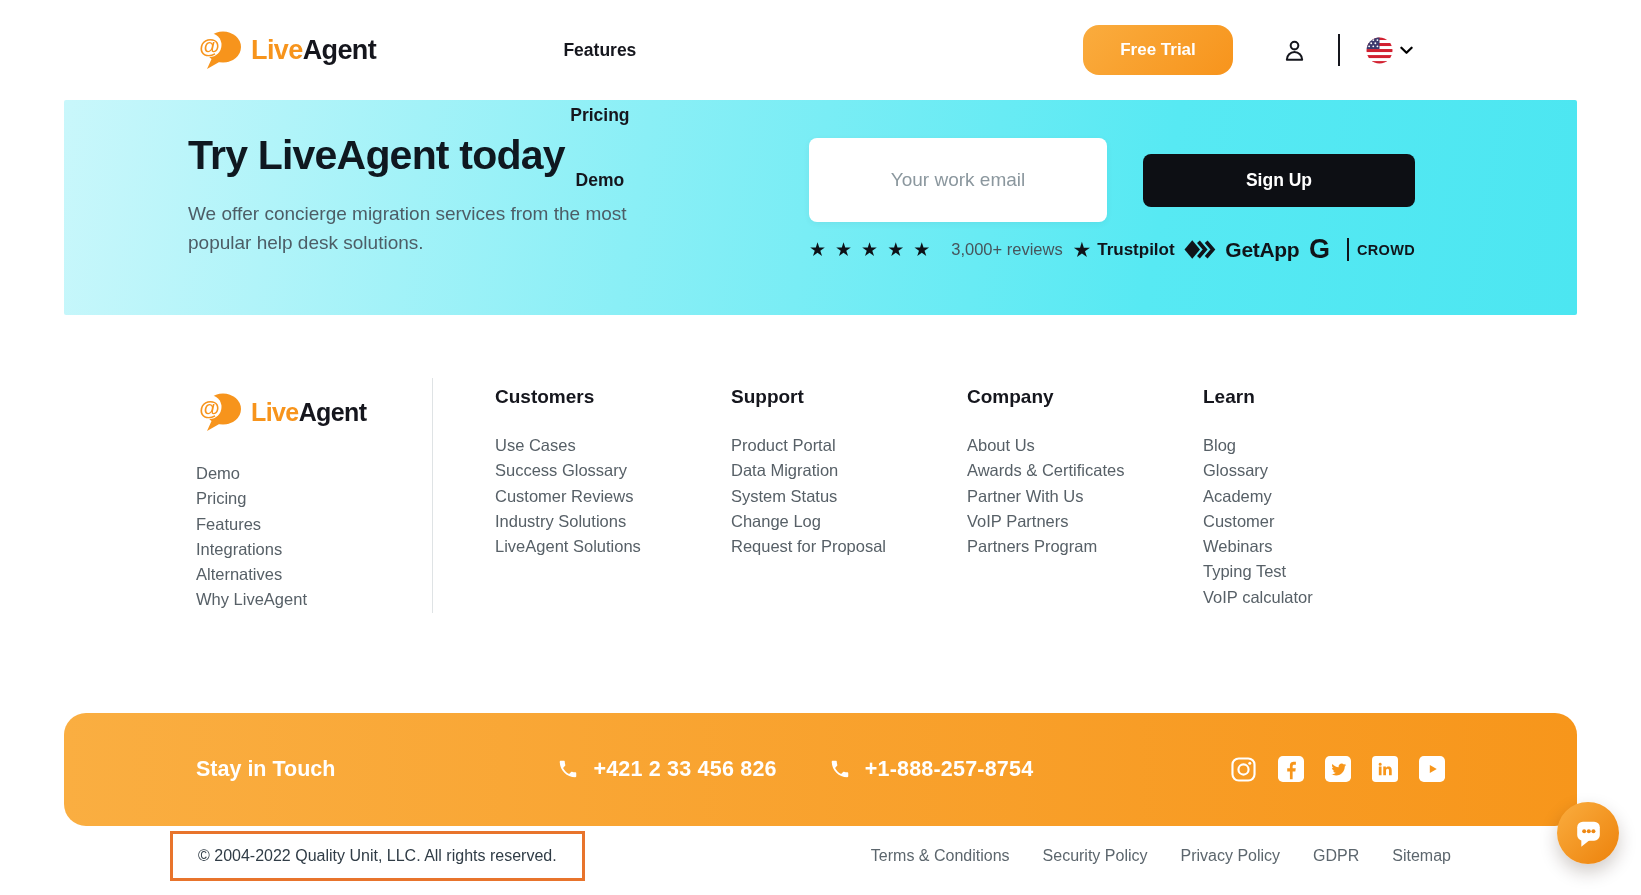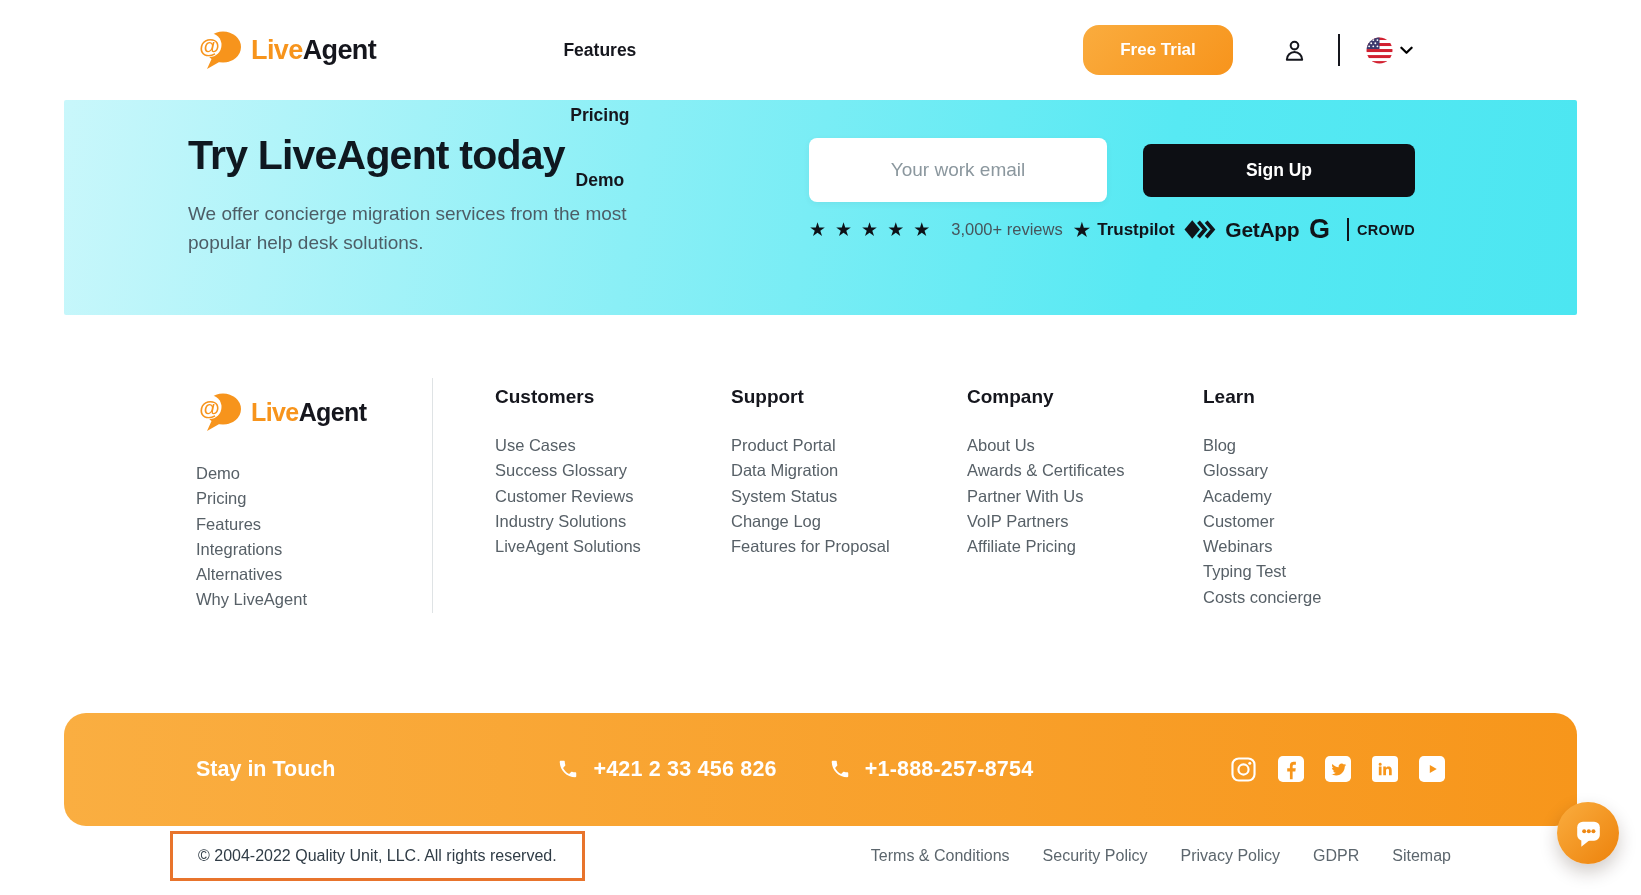--- a/index.html
+++ b/index.html
@@ -36,21 +36,21 @@
     margin:0 64px; height:215px; border-radius:2px;
     background:linear-gradient(100deg,#C9F7FB 0%,#8AEFF6 38%,#57E9F3 72%,#4CE6F1 100%);
     display:flex; padding:30px 162px 0 124px;
   }
   .banner-left { flex:1; padding-top:2px; }
   .banner-title { font-size:41px; font-weight:800; color:#0f1820; letter-spacing:-0.8px; margin:0 0 21px; }
   .banner-sub { font-size:19px; color:#4d5d66; line-height:1.5; max-width:505px; }
   .banner-right { width:606px; padding-top:8px; }
   .form-row { display:flex; align-items:center; }
   .email-input {
-    width:298px; height:64px; border:none; border-radius:8px; outline:none;
+    width:298px; height:84px; border:none; border-radius:8px; outline:none;
     font-size:19px; text-align:center; color:#2c3940; font-family:inherit;
     box-shadow:0 2px 6px rgba(0,60,70,0.06);
   }
   .email-input::placeholder { color:#8b979e; }
   .btn-signup {
     margin-left:36px; flex:1; height:53px; border:none; border-radius:8px; cursor:pointer;
     background:#0d0f14; color:#fff; font-size:17.5px; font-weight:700; font-family:inherit;
   }
   .rating-row { margin-top:14px; display:flex; align-items:center; justify-content:space-between; }
   .rating-left { display:flex; align-items:center; }
@@ -276,43 +276,43 @@
           <li><a href="#">LiveAgent Solutions</a></li>
         </ul>
       </div>
       <div class="fcol">
         <h3 class="fcol-title">Support</h3>
         <ul class="flinks">
           <li><a href="#">Product Portal</a></li>
           <li><a href="#">Data Migration</a></li>
           <li><a href="#">System Status</a></li>
           <li><a href="#">Change Log</a></li>
-          <li><a href="#">Features for Proposal</a></li>
+          <li><a href="#">Request for Proposal</a></li>
         </ul>
       </div>
       <div class="fcol">
         <h3 class="fcol-title">Company</h3>
         <ul class="flinks">
           <li><a href="#">About Us</a></li>
           <li><a href="#">Awards &amp; Certificates</a></li>
           <li><a href="#">Partner With Us</a></li>
           <li><a href="#">VoIP Partners</a></li>
-          <li><a href="#">Affiliate Pricing</a></li>
+          <li><a href="#">Partners Program</a></li>
         </ul>
       </div>
       <div class="fcol">
         <h3 class="fcol-title">Learn</h3>
         <ul class="flinks">
           <li><a href="#">Blog</a></li>
           <li><a href="#">Glossary</a></li>
           <li><a href="#">Academy</a></li>
           <li><a href="#">Customer</a></li>
           <li><a href="#">Webinars</a></li>
           <li><a href="#">Typing Test</a></li>
-          <li><a href="#">Costs concierge</a></li>
+          <li><a href="#">VoIP calculator</a></li>
         </ul>
       </div>
     </div>
 </footer>
 
 <section class="contact-bar">
   <span class="contact-title">Stay in Touch</span>
   <div class="phones" id="phones">
       <a class="phone" href="#">
         <span class="icon">

